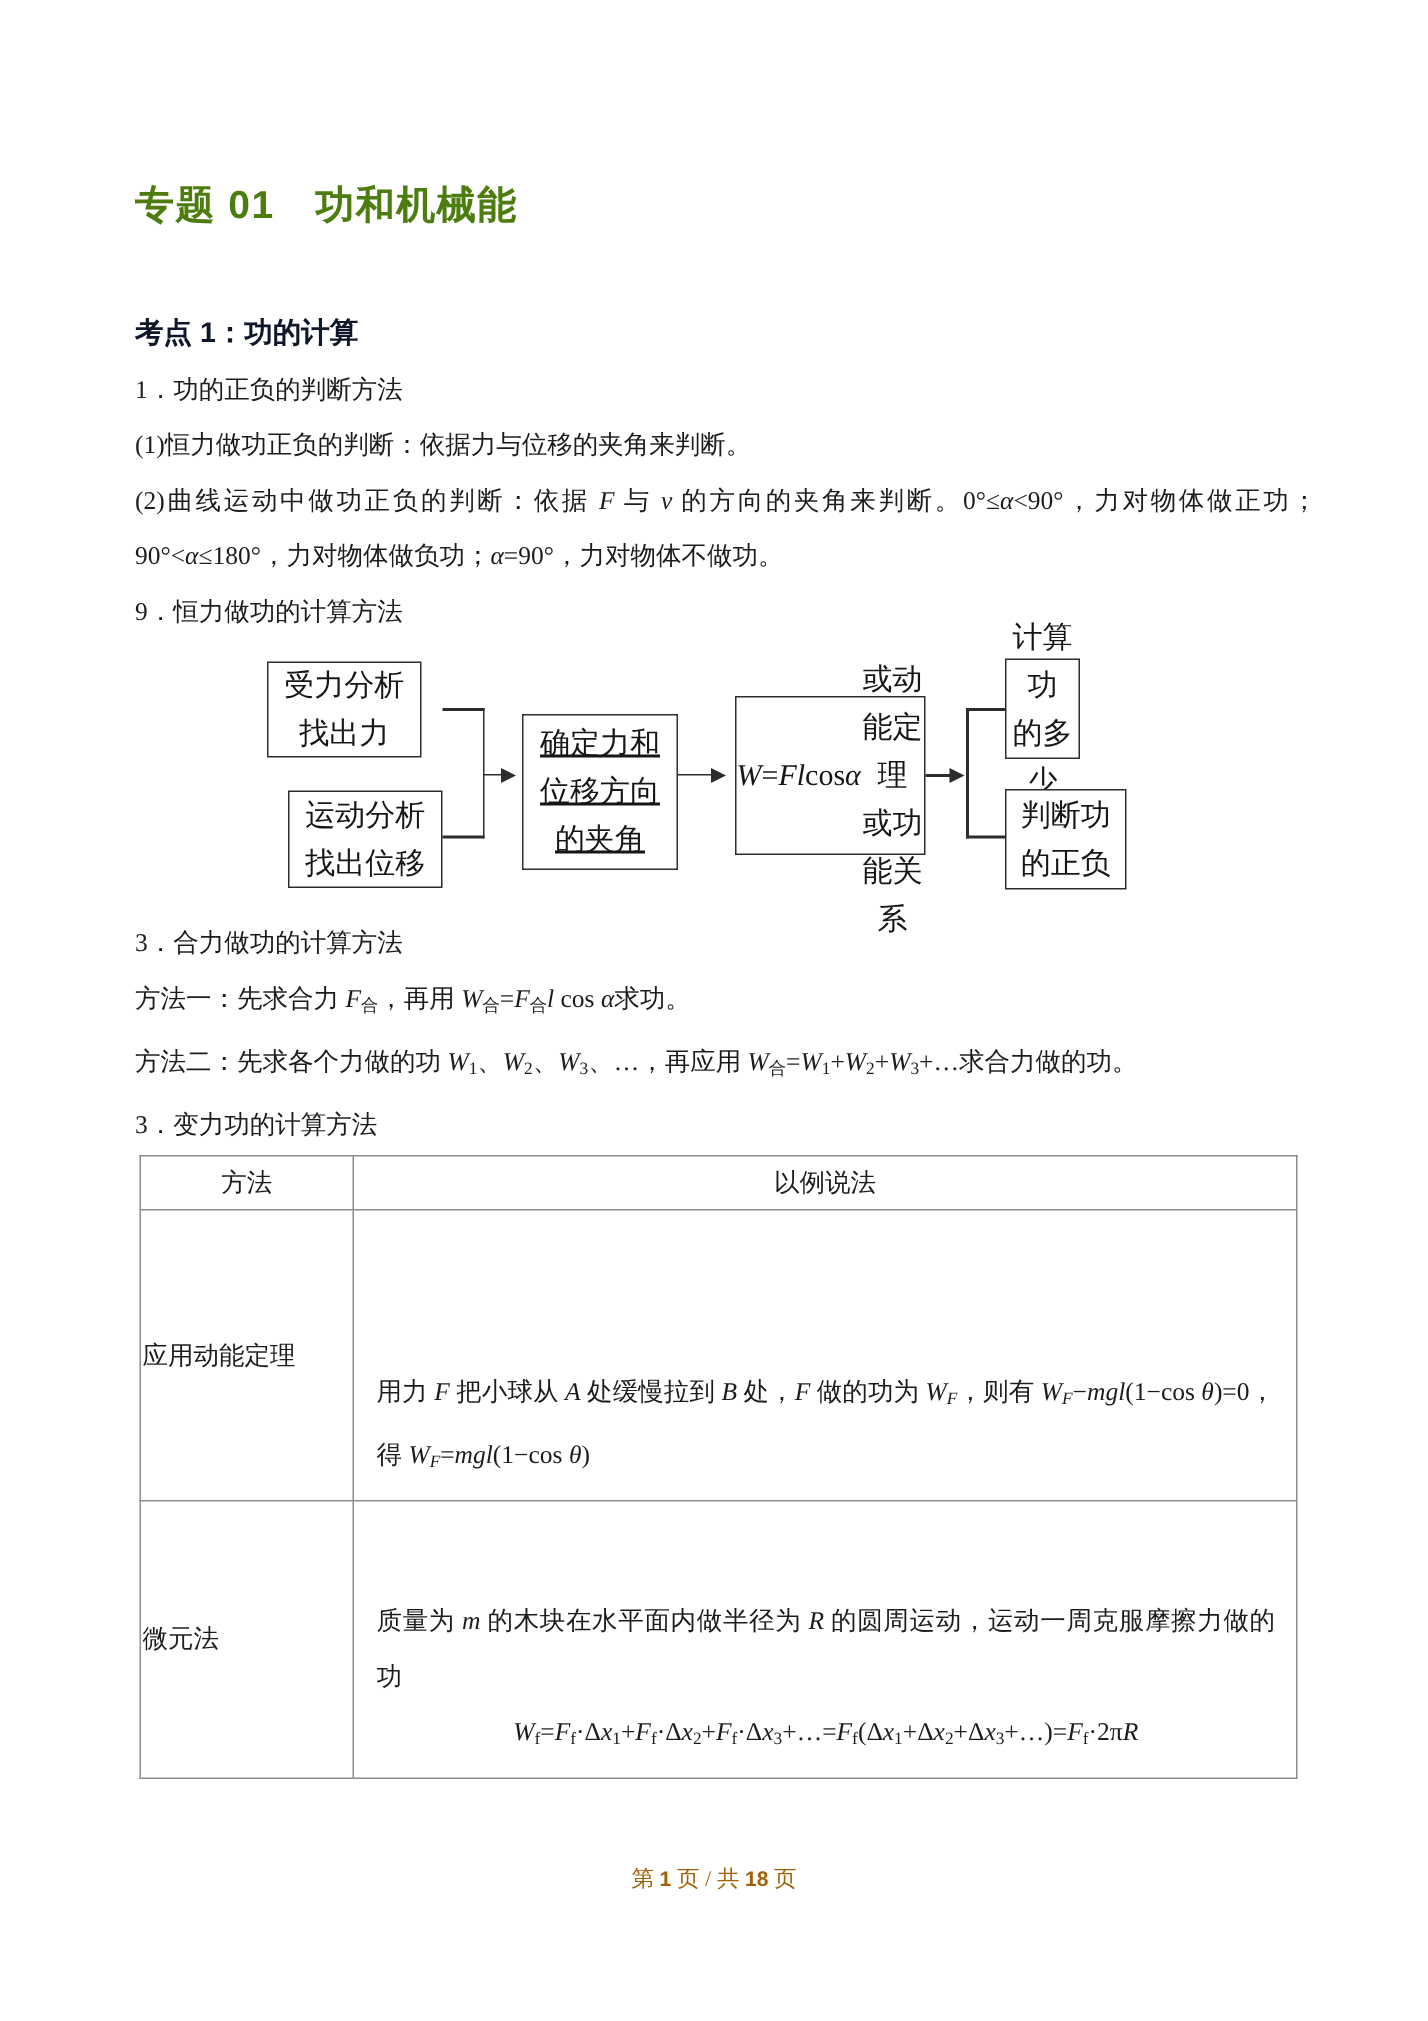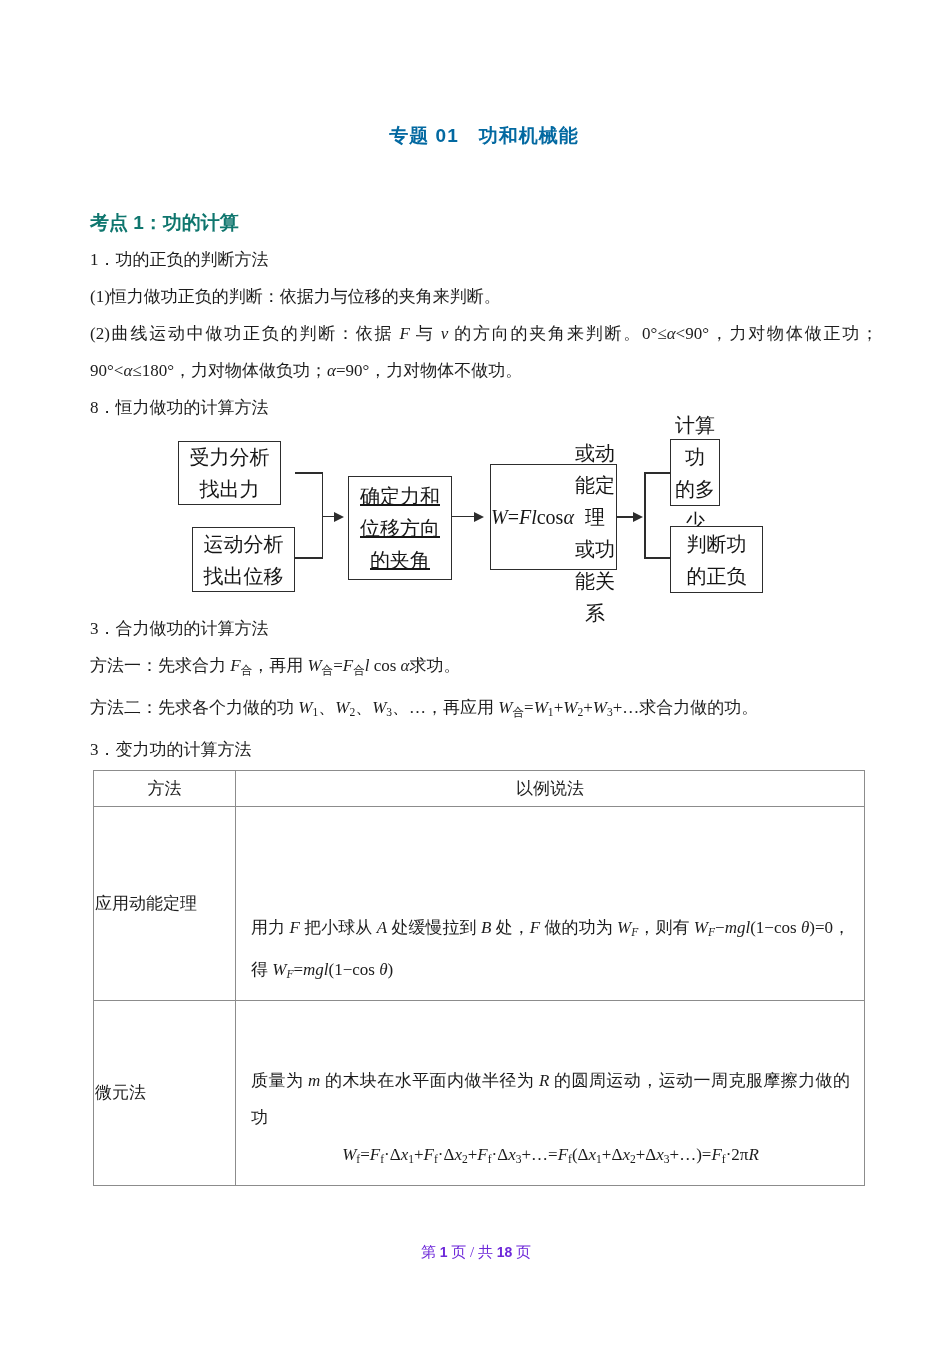--- a/index.html
+++ b/index.html
@@ -16,33 +16,32 @@
   .content {
     position: absolute;
     left: 90px; top: 0;
     width: 788px;
     padding-top: 118px;
   }
   .doc-title {
     margin: 0 0 50px 0;
     font-family: "Liberation Sans","DejaVu Sans",sans-serif;
     font-weight: bold;
-    font-size: 19px;
+    font-size: 26px;
     line-height: 36px;
-    text-align: center;
     letter-spacing: 1px;
-    color: #0369a1;
+    color: #4d7c0f;
   }
   .kaodian {
     font-family: "Liberation Sans","DejaVu Sans",sans-serif;
     font-weight: bold;
     font-size: 19px;
     line-height: 37px;
     margin: 0;
-    color: #0f766e;
+    color: #0f172a;
   }
   .bodyline {
     font-size: 17px;
     line-height: 37px;
     margin: 0;
     text-align: justify;
   }
   .it { font-style: italic; font-family: "Liberation Serif","DejaVu Serif",serif; }
   .sb { font-size: 0.68em; vertical-align: -0.25em; }
   .bd { font-weight: bold; font-family: "Liberation Sans","DejaVu Sans",sans-serif; font-size: 14px; }
@@ -100,52 +99,52 @@
   .row-micro { height: 185px; }
   .cell-formula { text-align: center; }
 
   .page-footer {
     position: absolute;
     left: 0; top: 1242px;
     width: 952px;
     text-align: center;
     font-size: 15px;
     line-height: 20px;
-    color: #6d28d9;
+    color: #a16207;
   }
 </style>
 </head>
 <body>
 
 <div class="page">
   <div class="content">
 
     <h1 class="doc-title">专题 01　功和机械能</h1>
 
     <h2 class="kaodian">考点 1：功的计算</h2>
 
     <p class="bodyline">1．功的正负的判断方法</p>
     <p class="bodyline">(1)恒力做功正负的判断：依据力与位移的夹角来判断。</p>
     <p class="bodyline"><span>(2)曲线运动中做功正负的判断：依据 </span><span class="it">F</span><span> 与 </span><span class="it">v</span><span> 的方向的夹角来判断。0°≤</span><span class="it">α</span><span>&lt;90°，力对物体做正功；90°&lt;</span><span class="it">α</span><span>≤180°，力对物体做负功；</span><span class="it">α</span><span>=90°，力对物体不做功。</span></p>
-    <p class="bodyline">8．恒力做功的计算方法</p>
+    <p class="bodyline">9．恒力做功的计算方法</p>
 
     <div class="flowchart">
       <div class="fc-box pre" style="left:88px; top:5px; width:103px; height:64px;">受力分析
 找出力</div>
       <div class="fc-box pre" style="left:102px; top:91px; width:103px; height:65px;">运动分析
 找出位移</div>
       <div class="fc-box pre" style="left:258px; top:40px; width:104px; height:104px;text-decoration:underline;">确定力和
 位移方向
 的夹角</div>
       <div class="fc-box pre" style="left:400px; top:28px; width:127px; height:106px;"><span class="it">W</span><span> = </span><span class="it">Fl</span><span> cos </span><span class="it">α</span><span>
 或动能定理
 或功能关系</span></div>
       <div class="fc-box pre" style="left:580px; top:3px; width:50px; height:67px;">计算功
 的多少</div>
-      <div class="fc-box pre" style="left:580px; top:90px; width:93px; height:67px;">判断功
+      <div class="fc-box pre" style="left:580px; top:90px; width:81px; height:67px;">判断功
 的正负</div>
 
       <div class="fc-line" style="left:205px; top:36px; width:28px; height:1.5px;"></div>
       <div class="fc-line" style="left:205px; top:121px; width:28px; height:1.5px;"></div>
       <div class="fc-line" style="left:231.5px; top:36px; width:1.5px; height:86.5px;"></div>
       <div class="fc-line" style="left:232px; top:79.5px; width:13px; height:1.5px;"></div>
       <div class="fc-head" style="left:244px; top:75.5px;"></div>
 
       <div class="fc-line" style="left:362px; top:79.5px; width:23px; height:1.5px;"></div>
       <div class="fc-head" style="left:384px; top:75.5px;"></div>

